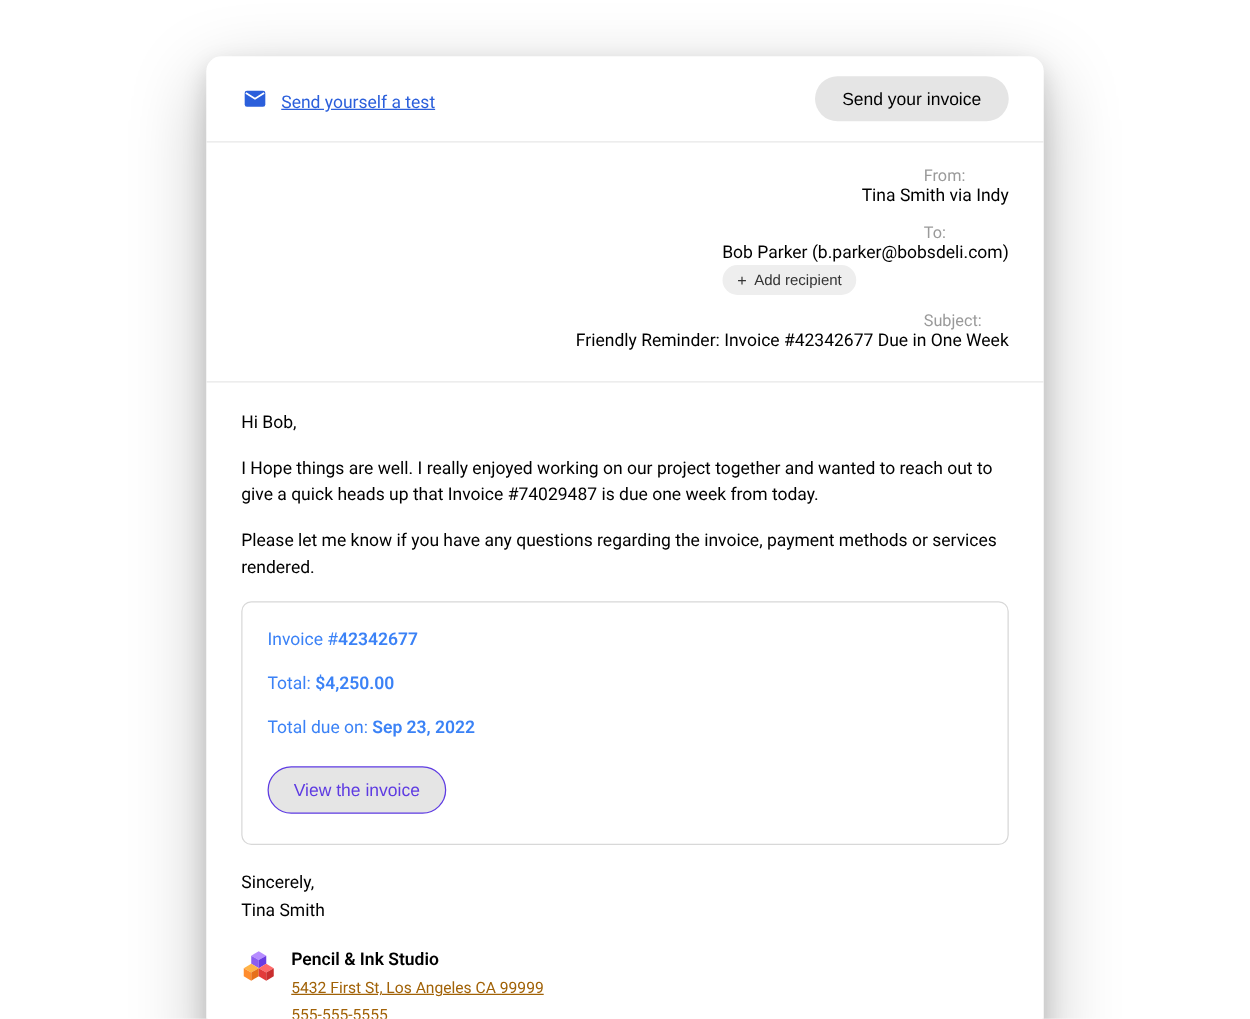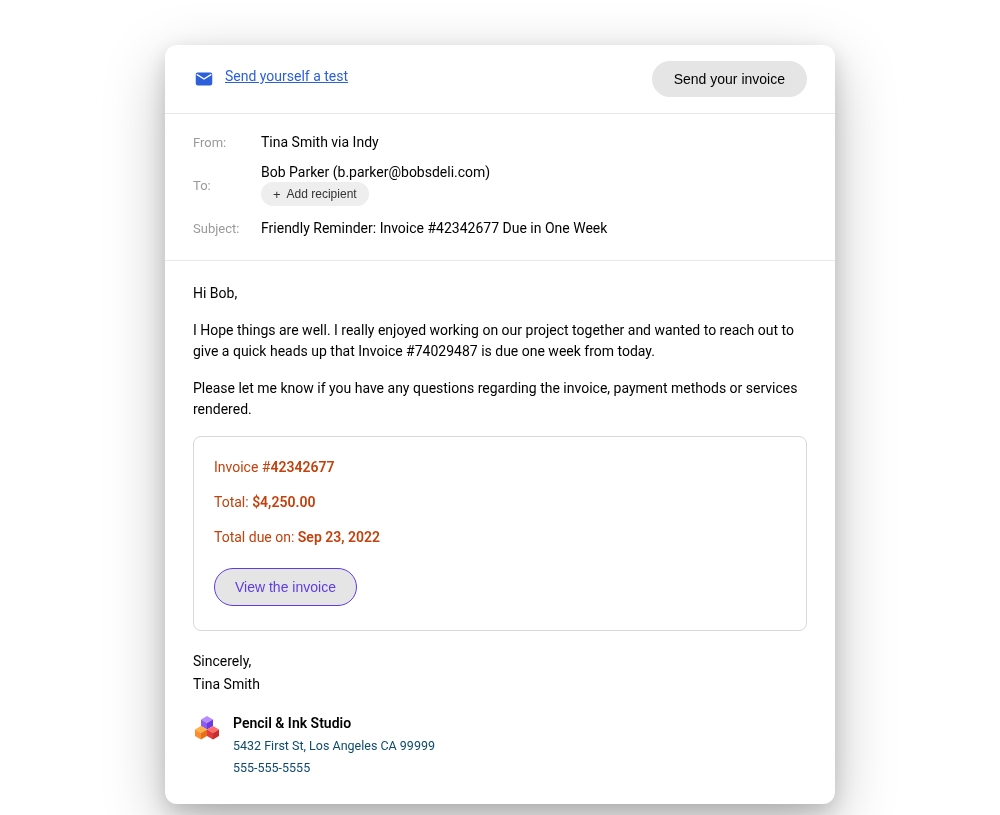--- a/index.html
+++ b/index.html
@@ -26,21 +26,21 @@
     }
     .header-bar {
       display: flex;
       align-items: center;
       justify-content: space-between;
       padding: 16px 28px;
       border-bottom: 1px solid #e8e8e8;
     }
     .test-link-wrap {
       display: flex;
-      align-items: flex-start;
+      align-items: flex-end;
       gap: 10px;
     }
     .mail-icon {
       width: 22px;
       height: 22px;
       display: flex;
       align-items: center;
       justify-content: center;
     }
     .test-link {
@@ -58,23 +58,24 @@
       padding: 10px 22px;
       border-radius: 22px;
       cursor: pointer;
     }
     .meta-section {
       padding: 20px 28px 10px 28px;
       border-bottom: 1px solid #e8e8e8;
     }
     .meta-row {
       display: flex;
-      align-items: center;
+      align-items: flex-end;
       margin-bottom: 14px;
       font-size: 14px;
+      flex-direction: column;
     }
     .meta-label {
       width: 68px;
       color: #9a9a9a;
       font-size: 13px;
       flex-shrink: 0;
     }
     .meta-value {
       color: #000000;
       font-size: 14px;
@@ -117,21 +118,21 @@
     .invoice-card {
       border: 1px solid #d8d8d8;
       border-radius: 8px;
       padding: 20px 20px 24px 20px;
       margin-top: 8px;
       margin-bottom: 20px;
     }
     .invoice-line {
       font-size: 14px;
       margin-bottom: 14px;
-      color: #c2410c;
+      color: #3b82f6;
     }
     .invoice-line .bold {
       font-weight: 600;
     }
     .view-invoice-btn {
       display: inline-block;
       border: 1.5px solid #5e3be2;
       color: #5e3be2;
       background: #e5e5e5;
       border-radius: 22px;
@@ -160,21 +161,22 @@
       display: flex;
       flex-direction: column;
       gap: 3px;
     }
     .company-name {
       font-weight: 600;
       font-size: 14px;
     }
     .company-detail {
       font-size: 12.5px;
-      color: #0c4a6e;
+      color: #a16207;
+      text-decoration: underline;
     }
   </style>
 </head>
 <body>
 
 <div class="card">
 
   <div class="header-bar">
     <div class="test-link-wrap">
       <span class="mail-icon">

